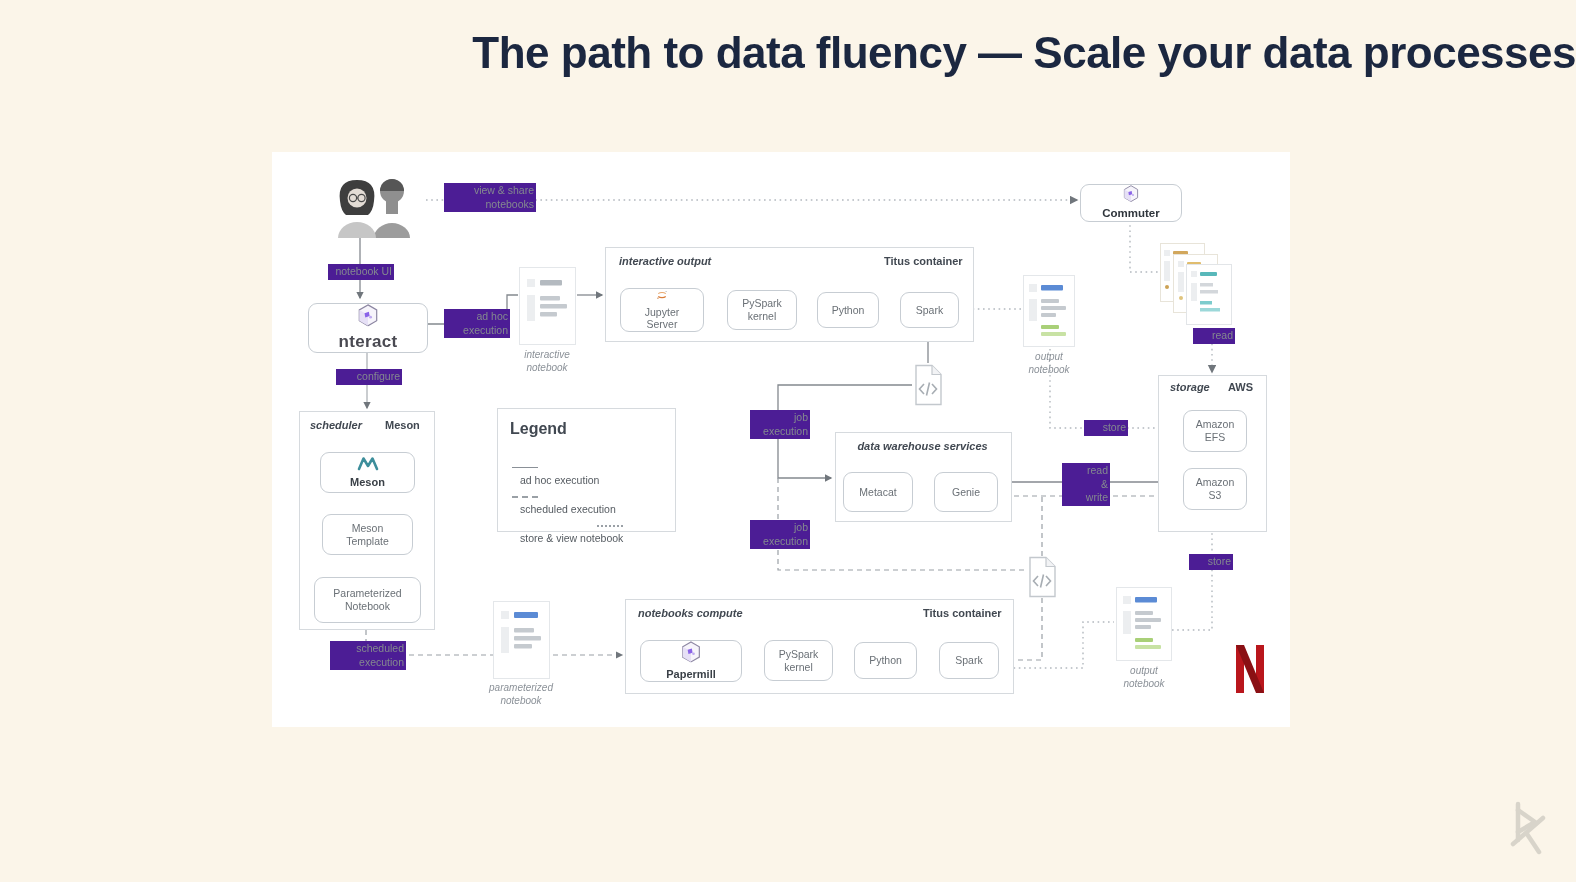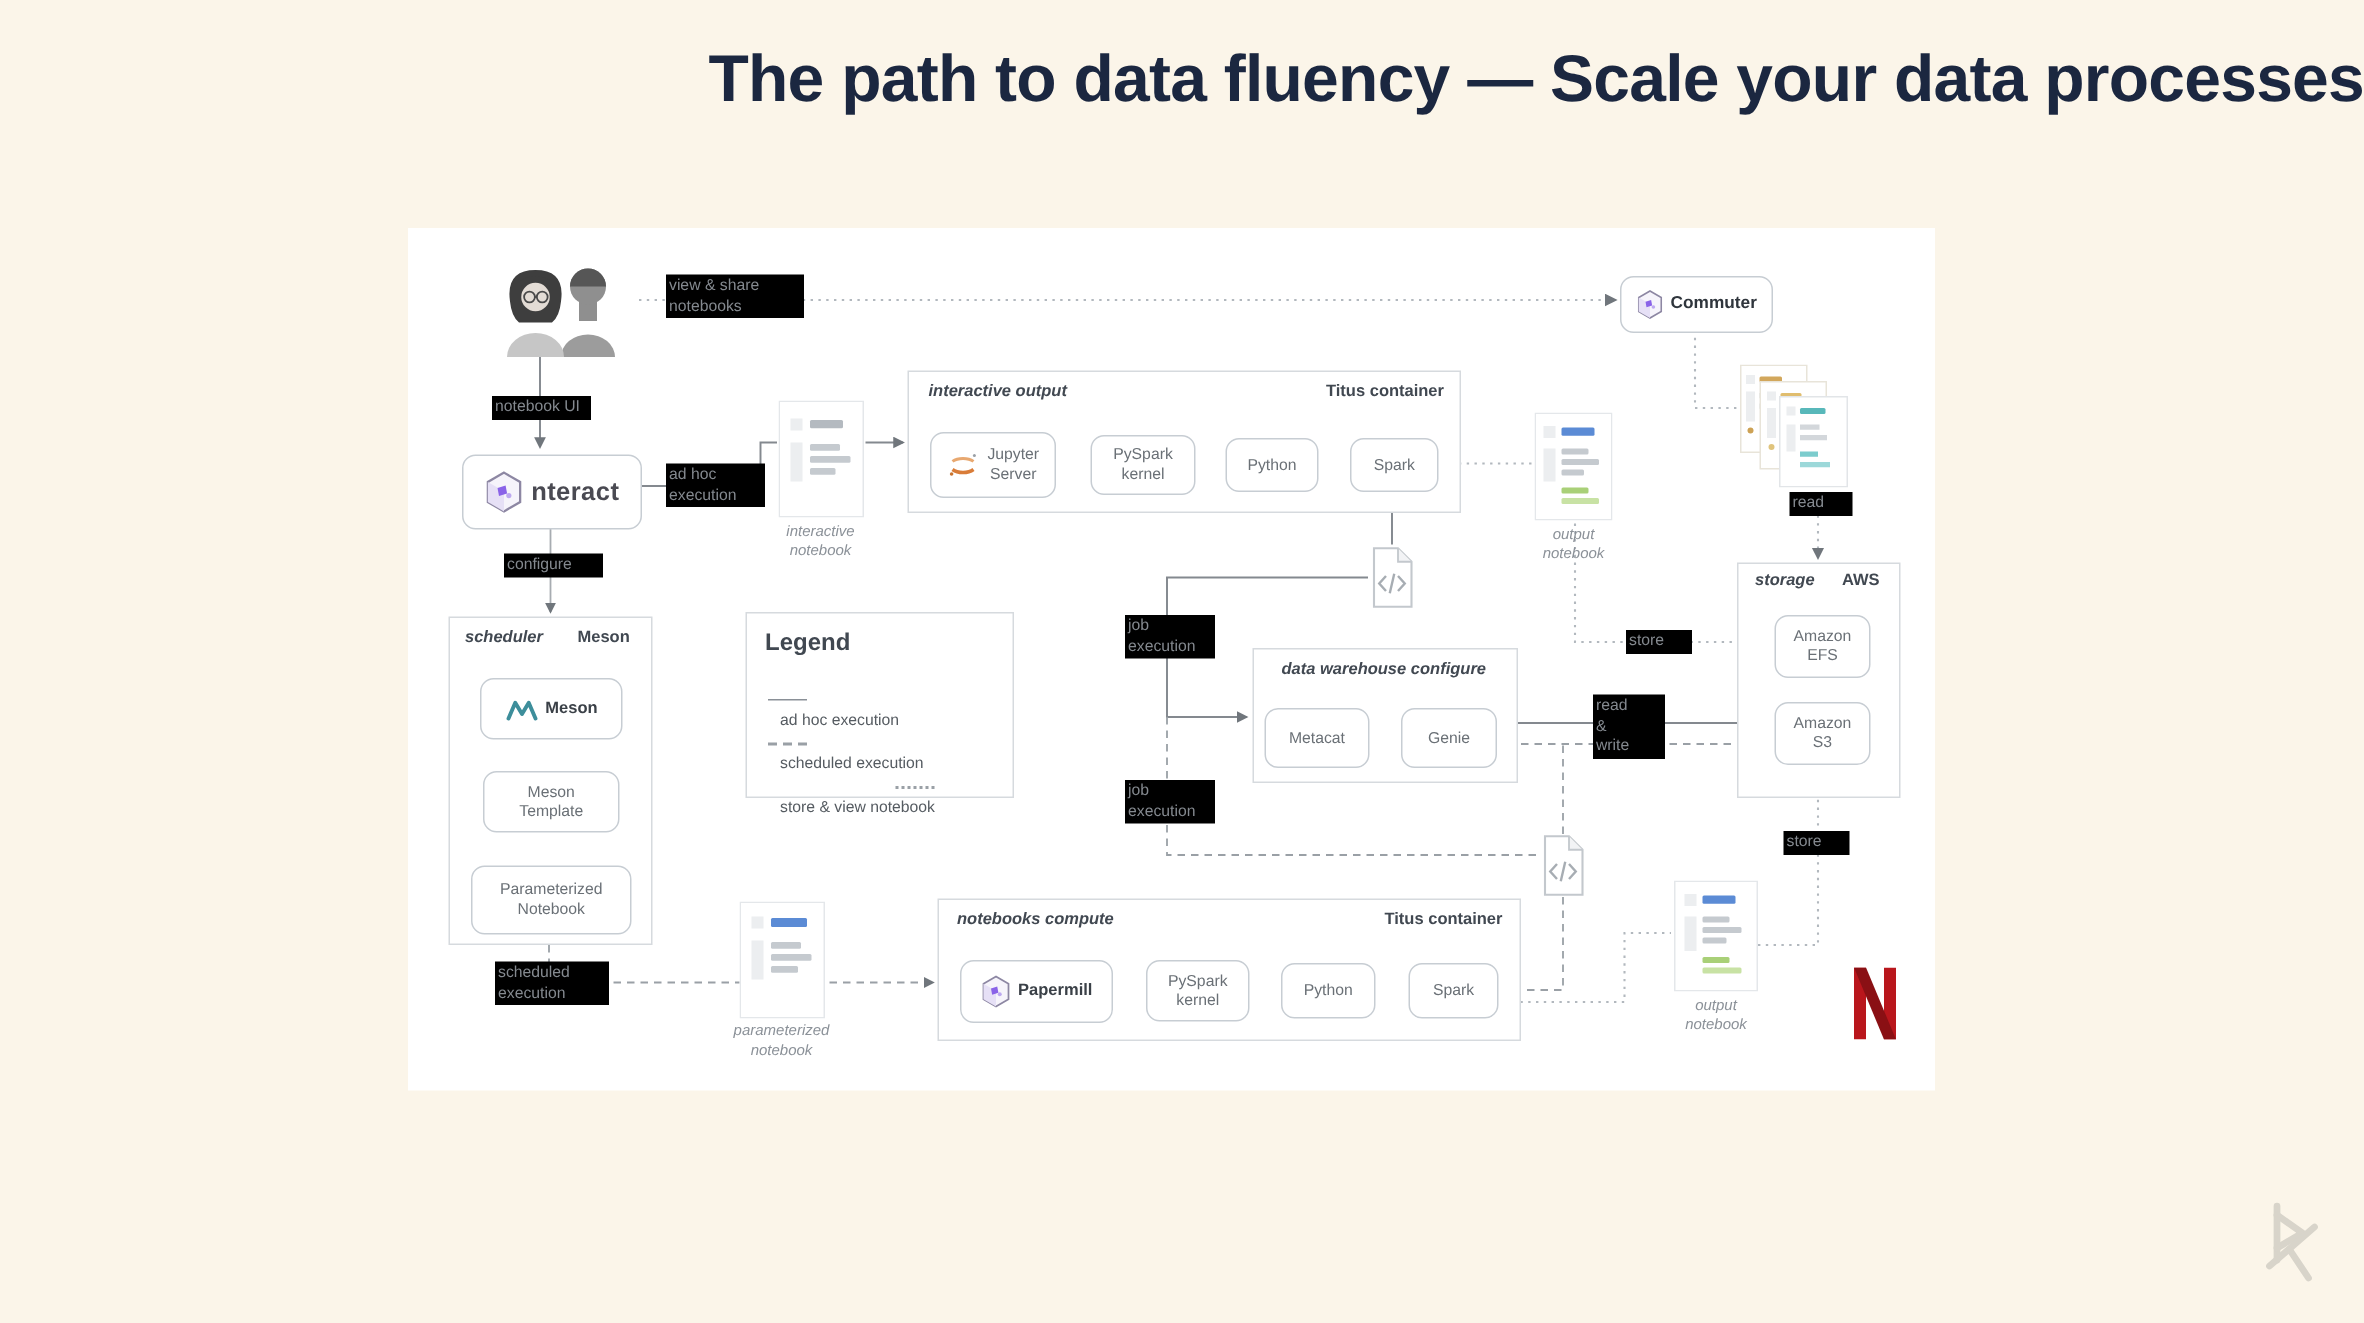--- a/index.html
+++ b/index.html
@@ -7,24 +7,24 @@
          font-family:"Liberation Sans",sans-serif;overflow:hidden;}
   .title{position:absolute;top:28px;left:0;width:100%;text-align:right;
          font-size:44px;font-weight:bold;color:#1B2740;letter-spacing:-0.5px;}
   .panel{position:absolute;left:272px;top:152px;width:1018px;height:575px;background:#ffffff;}
   .wires{position:absolute;left:0;top:0;width:1018px;height:575px;}
   .g{position:absolute;background:#fff;border:1px solid #d6dade;}
   .gl{position:absolute;font-size:11px;font-weight:bold;color:#414851;white-space:nowrap;}
   .it{font-style:italic;}
   .n{position:absolute;background:#fff;border:1px solid #c7cdd3;border-radius:9px;
      display:flex;align-items:center;justify-content:center;text-align:center;
-     color:#6a7076;font-size:10.5px;line-height:1.2;white-space:pre-line;gap:5px;}
+     color:#6a7076;font-size:10.5px;line-height:1.2;white-space:pre-line;gap:5px;flex-direction:column;}
   .n .bold{font-weight:bold;color:#3a4047;font-size:11px;}
-  .el{position:absolute;background:#000000;color:#84898f;font-size:10.5px;font-weight:500;
-      line-height:1.3;text-align:left;white-space:pre-line;padding:1px 2px;}
+  .el{position:absolute;background:#4c1d95;color:#84898f;font-size:10.5px;font-weight:500;
+      line-height:1.3;text-align:right;white-space:pre-line;padding:1px 2px;}
   .nc{position:absolute;font-size:10px;font-style:italic;color:#8b9198;text-align:center;
       white-space:pre-line;line-height:1.3;}
   .nbicon{position:absolute;background:#fff;}
   .legend-line{display:inline-block;width:26px;vertical-align:middle;}
   .caption{position:absolute;top:748px;left:0;width:100%;text-align:center;}
   .caption a{font-size:21px;font-weight:bold;font-style:italic;color:#4E8CA0;
              text-decoration:underline;text-underline-offset:4px;cursor:pointer;}
   .wordmark{font-size:17px;font-weight:600;color:#4a4a52;letter-spacing:.3px;}
   .cm{font-size:11.5px;font-weight:bold;color:#2f353c;}
 </style>
@@ -94,21 +94,21 @@
 
     <div class="g" style="left:353px;top:447px;width:387px;height:93px"></div>
     <div class="gl it" style="left:366px;top:455px">notebooks compute</div>
     <div class="gl" style="left:651px;top:455px">Titus container</div>
 
     <div class="g" style="left:27px;top:259px;width:134px;height:217px"></div>
     <div class="gl it" style="left:38px;top:267px">scheduler</div>
     <div class="gl" style="left:113px;top:267px">Meson</div>
 
     <div class="g" style="left:563px;top:280px;width:175px;height:88px"></div>
-    <div class="gl it" style="left:563px;top:288px;width:175px;text-align:center">data warehouse configure</div>
+    <div class="gl it" style="left:563px;top:288px;width:175px;text-align:center">data warehouse services</div>
 
     <div class="g" style="left:886px;top:223px;width:107px;height:155px"></div>
     <div class="gl it" style="left:898px;top:229px">storage</div>
     <div class="gl" style="left:956px;top:229px">AWS</div>
 
     <div class="g" style="left:225px;top:256px;width:177px;height:122px"></div>
     <div class="gl" style="left:238px;top:268px;font-size:16px">Legend</div>
     <div class="el" style="left:238px;top:294px;background:none;color:#555b61;text-align:left">
       <span class="legend-line" style="border-top:1.5px solid #8a9097"></span>
       <span style="margin-left:8px">ad hoc execution</span>

